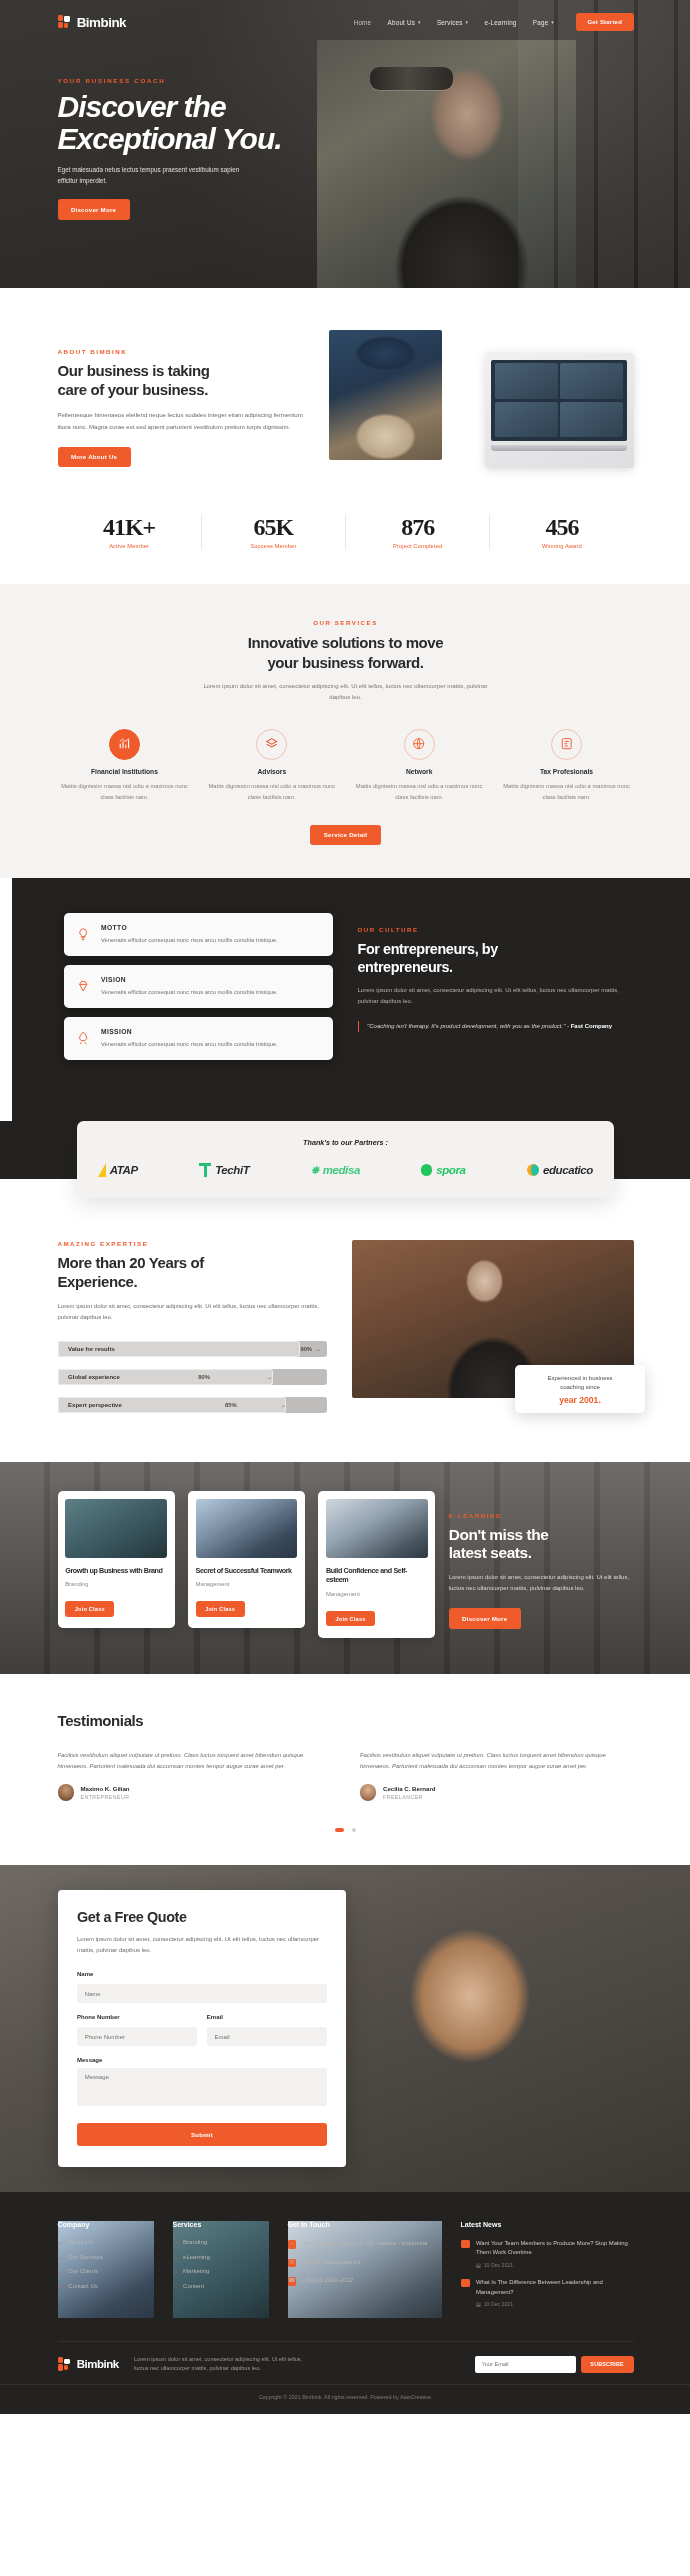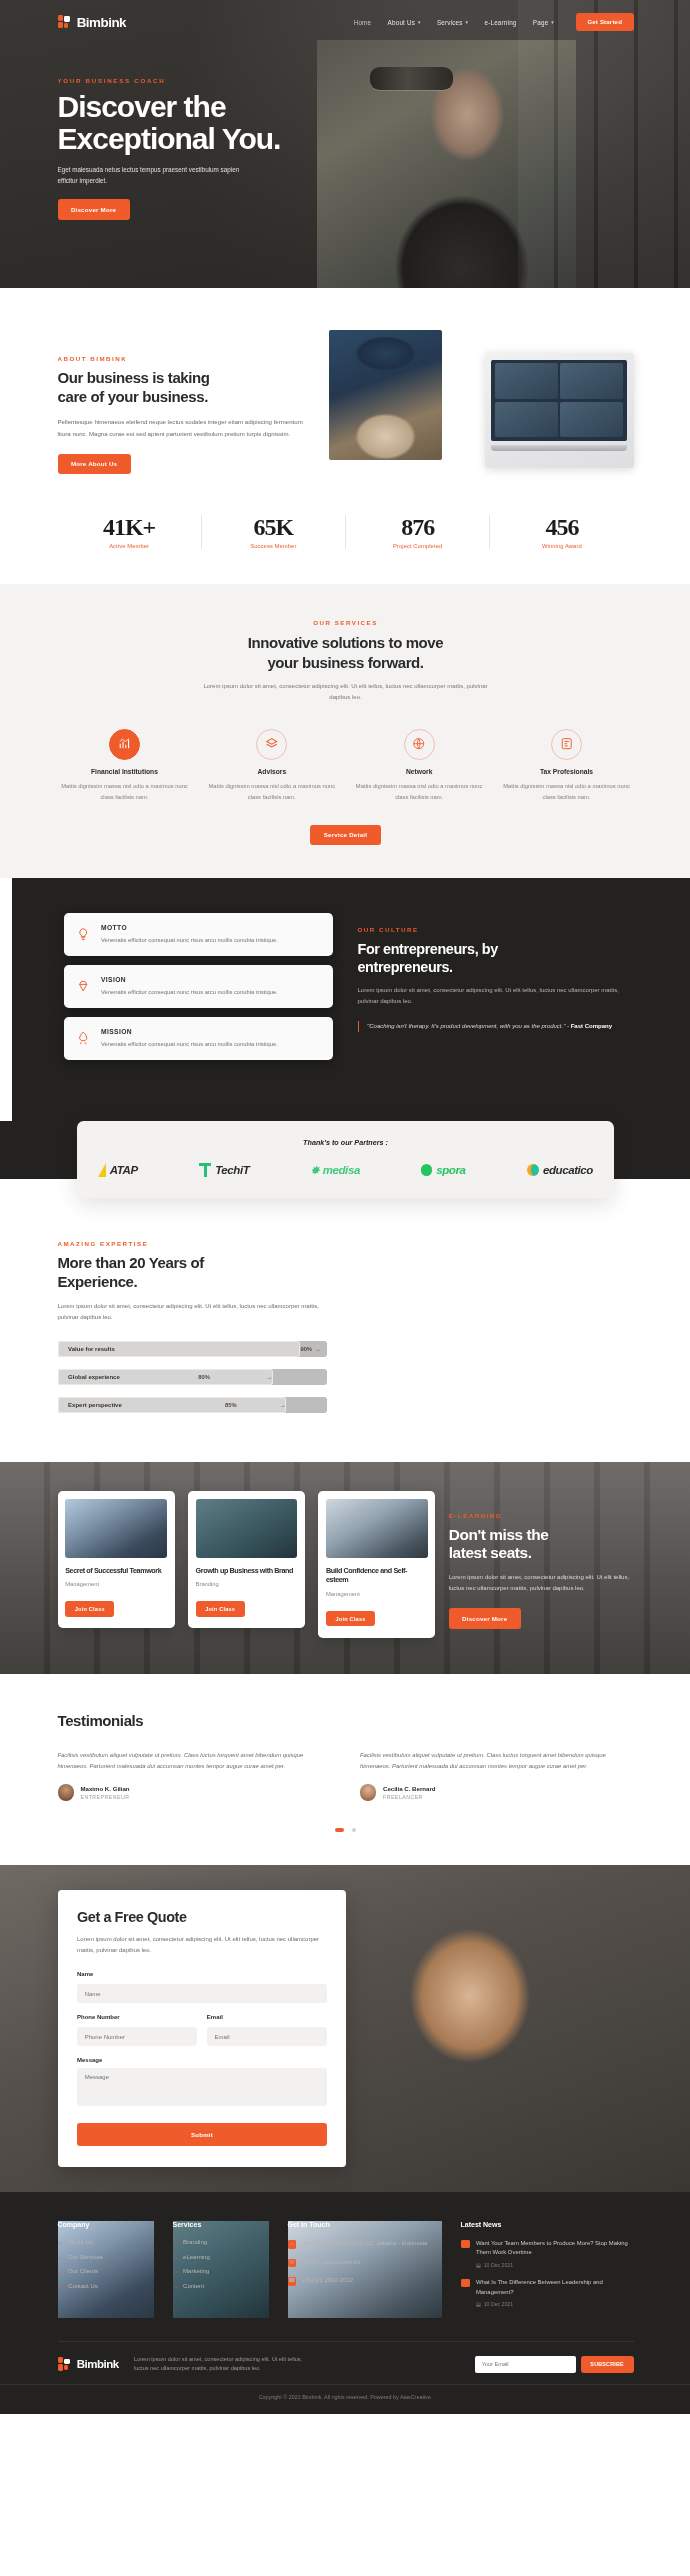--- a/index.html
+++ b/index.html
@@ -66,29 +66,29 @@
   }
   .nav-link.muted { color:#c7c3bf; }
   .caret { font-size:4.8px; opacity:.85; }
   .nav-cta { margin-left:5.8px; padding:5.8px 11.5px; font-size:6px; }
   .hero-body {
     position:relative; z-index:5; width:576px; margin:0 auto; padding-top:46px;
   }
   .hero-body .eyebrow { letter-spacing:1.7px; }
   .hero-title {
     color:#fff; font-size:30px; line-height:1.07; letter-spacing:-1px;
-    font-weight:700; margin-bottom:9.6px;
+    font-weight:700; margin-bottom:9.6px;font-style:italic;
   }
   .hero-sub {
     color:#e2dedb; font-size:6.3px; line-height:1.75; max-width:197px; margin-bottom:11.5px;
   }
 
   
   .about { padding:42px 0 33px; }
-  .about-grid { display:flex; gap:23px; align-items:flex-end; }
+  .about-grid { display:flex; gap:23px; align-items:center; }
   .about-left { width:248px; padding-top:11.5px; }
   .about-left h2 { font-size:15px; line-height:1.25; margin-bottom:9.6px; }
   .about-left p { font-size:6.1px; line-height:1.95; color:#6d6a68; margin-bottom:12.5px; }
   .about-right { position:relative; flex:1; height:144px; }
   .ph-a {
     position:absolute; left:0; top:0; width:113px; height:130px; border-radius:1.9px;
     background:
       radial-gradient(ellipse 44px 25px at 50% 18%, #29415c 0%, #1d2f45 60%, transparent 70%),
       radial-gradient(ellipse 38px 29px at 50% 82%, #d9c7ae 0%, #b9a488 70%, transparent 80%),
       linear-gradient(160deg,#2f4a66 0%,#24384f 40%,#8d7a61 70%,#6b5b47 100%);
@@ -610,37 +610,45 @@
             <span style="position:relative;z-index:2;font-size:5.8px;color:#4c4946;padding:0 5.8px 0 2.9px;margin-right:18%">→</span>
           </div>
           <div class="bar">
             <div class="bar-fill" style="width:85%"></div>
             <span class="bar-label">Expert perspective</span>
             <span class="bar-pct" style="margin-right:15%">85%</span>
             <span style="position:relative;z-index:2;font-size:5.8px;color:#4c4946;padding:0 5.8px 0 2.9px;margin-right:13%">→</span>
           </div>
         </div>
 
+        <div class="exper-right">
+          <div class="exper-photo"></div>
+          <div class="exp-badge">
+            <p>Experienced in business</p>
+            <p>coaching since</p>
+            <span class="yr">year 2001.</span>
+          </div>
+        </div>
       </div>
     </div>
   </section>
 
   <section class="elearn">
     <div class="container">
       <div class="elearn-grid">
         <div class="course">
+          <div class="course-img c2"></div>
+          <h4>Growth up Business with Brand</h4>
+          <div class="cat">Branding</div>
+          <button class="btn">Join Class</button>
+        </div>
+        <div class="course">
           <div class="course-img c1"></div>
           <h4>Secret of Successful Teamwork</h4>
           <div class="cat">Management</div>
-          <button class="btn">Join Class</button>
-        </div>
-        <div class="course">
-          <div class="course-img c2"></div>
-          <h4>Growth up Business with Brand</h4>
-          <div class="cat">Branding</div>
           <button class="btn">Join Class</button>
         </div>
         <div class="course">
           <div class="course-img c3"></div>
           <h4>Build Confidence and Self-esteem</h4>
           <div class="cat">Management</div>
           <button class="btn">Join Class</button>
         </div>
 
         <div class="elearn-right">

